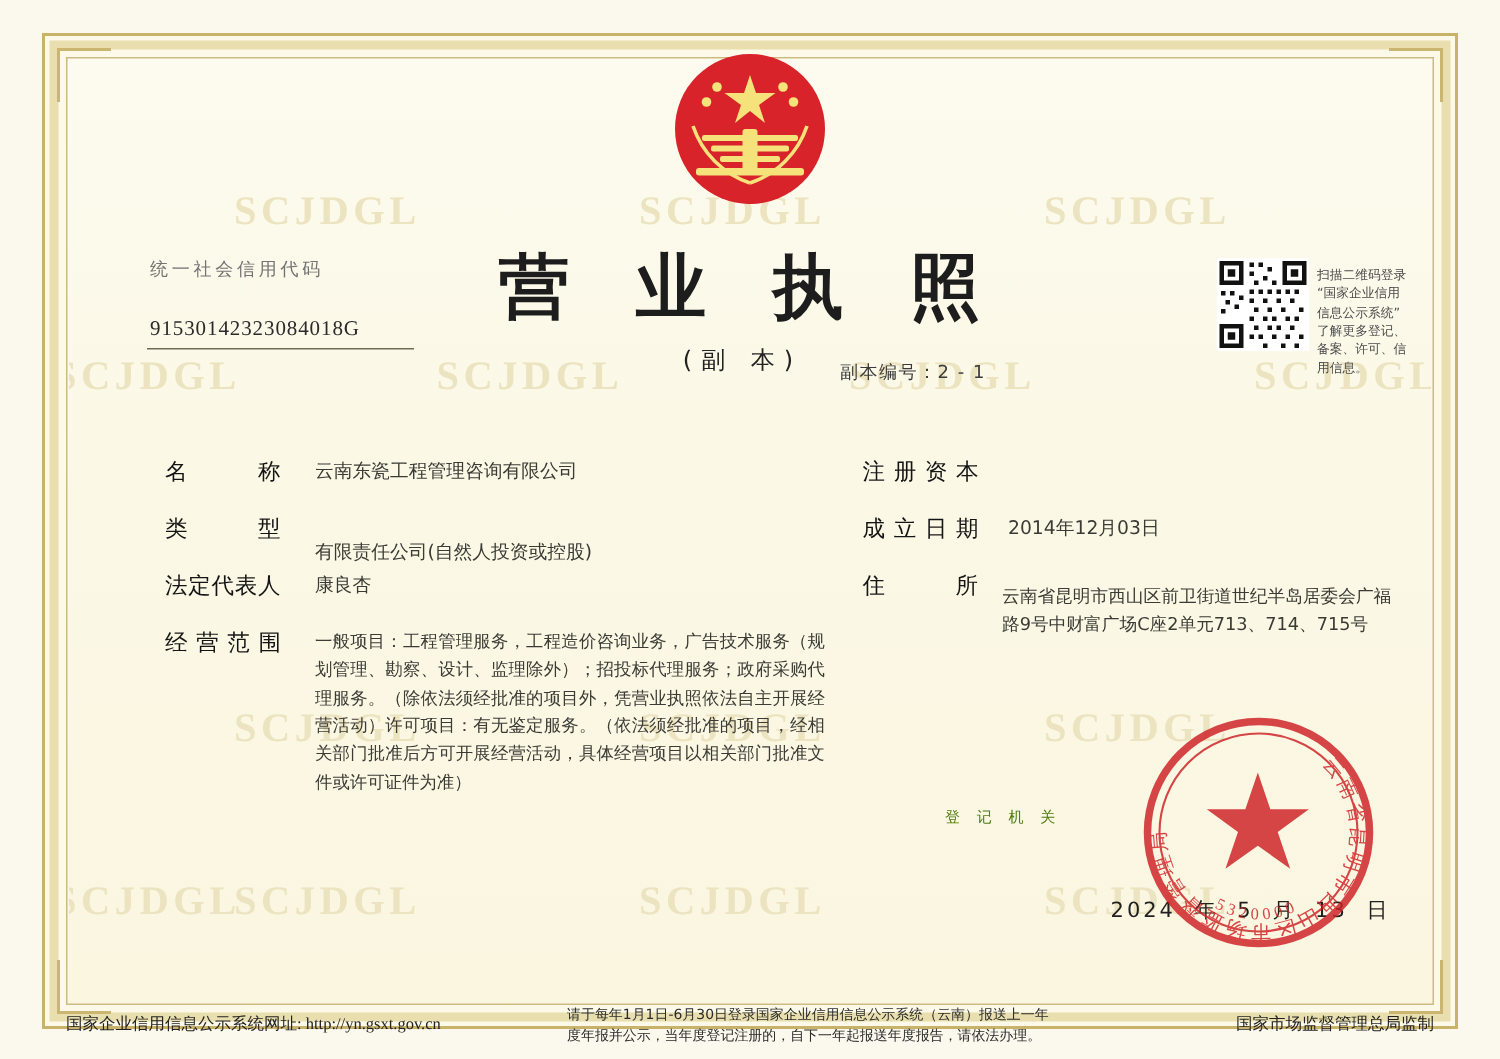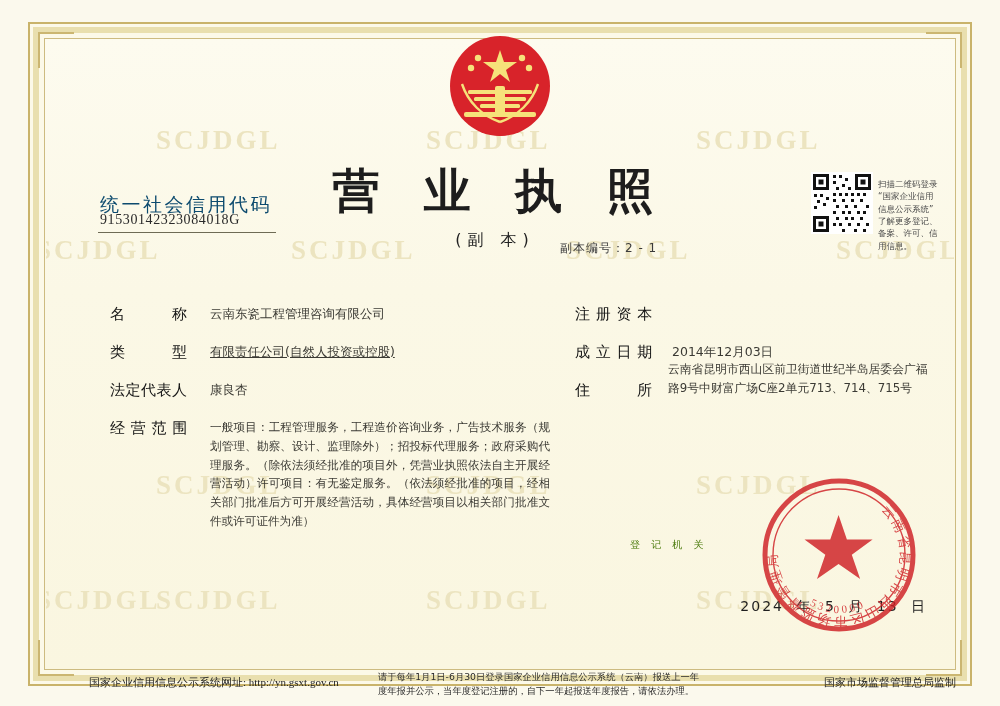--- a/index.html
+++ b/index.html
@@ -78,22 +78,22 @@
     position:absolute;left:385px;top:230px;width:220px;text-align:center;
     font-size:16px;letter-spacing:6px;color:#222;
   }
   .copy-no{
     position:absolute;left:560px;top:240px;
     font-size:12px;color:#3a3a3a;letter-spacing:1px;
   }
 
   
   .code-label{
-    position:absolute;left:100px;top:192px;
-    font-size:19px;letter-spacing:2.5px;color:#0c4a6e;
+    position:absolute;left:100px;top:171px;
+    font-size:12px;letter-spacing:2.5px;color:#737373;
   }
   .code-value{
     position:absolute;left:100px;top:212px;
     font-size:14px;letter-spacing:0.6px;color:#2a2a2a;
     font-family:"Liberation Serif", serif;
   }
   .code-rule{
     position:absolute;left:98px;top:232px;width:178px;height:1px;background:#6e6b55;
   }
 
@@ -115,21 +115,21 @@
     position:absolute;font-size:12.5px;color:#3b3a34;
     font-family:"DejaVu Sans", sans-serif;
     line-height:1.55;
   }
 
   .scope-text{
     position:absolute;left:210px;top:418px;width:340px;
     font-size:11.6px;line-height:1.62;color:#3b3a34;text-align:justify;
   }
   .addr-text{
-    position:absolute;left:668px;top:360px;width:260px;
+    position:absolute;left:668px;top:388px;width:260px;
     font-size:11.8px;line-height:1.6;color:#3b3a34;
   }
 
   .reg-org{
     position:absolute;left:630px;top:538px;
     font-size:10px;letter-spacing:4px;color:#4d7c0f;
   }
   .date-line{
     position:absolute;right:70px;top:598px;
     font-size:14px;letter-spacing:2px;color:#1f1f1f;
@@ -138,21 +138,21 @@
 
   
   .seal{
     position:absolute;right:78px;top:472px;width:166px;height:166px;
     opacity:.82;
   }
 
   
   .footer-left{
     position:absolute;left:44px;bottom:16px;
-    font-size:11px;color:#222;font-family:"Liberation Serif", serif;margin-left:45px;
+    font-size:11px;color:#222;font-family:"Liberation Serif", serif;
   }
   .footer-mid{
     position:absolute;left:378px;bottom:8px;width:330px;
     font-size:9.3px;line-height:1.5;color:#2a2a2a;text-align:left;
   }
   .footer-right{
     position:absolute;right:44px;bottom:16px;
     font-size:11px;color:#222;
   }
 </style>
@@ -281,21 +281,21 @@
 “国家企业信用
 信息公示系统”
 了解更多登记、
 备案、许可、信
 用信息。</div>
 
   <div class="field-label" style="left:110px;top:305px;">名　　　称</div>
   <div class="field-value" style="left:210px;top:304px;width:330px;">云南东瓷工程管理咨询有限公司</div>
 
   <div class="field-label" style="left:110px;top:343px;">类　　　型</div>
-  <div class="field-value" style="left:210px;top:342px;width:330px;text-decoration:underline;">有限责任公司(自然人投资或控股)</div>
+  <div class="field-value" style="left:210px;top:358px;width:330px;">有限责任公司(自然人投资或控股)</div>
 
   <div class="field-label" style="left:110px;top:381px;">法定代表人</div>
   <div class="field-value" style="left:210px;top:380px;width:330px;">康良杏</div>
 
   <div class="field-label" style="left:110px;top:419px;">经 营 范 围</div>
   <div class="scope-text">一般项目：工程管理服务，工程造价咨询业务，广告技术服务（规划管理、勘察、设计、监理除外）；招投标代理服务；政府采购代理服务。（除依法须经批准的项目外，凭营业执照依法自主开展经营活动）许可项目：有无鉴定服务。（依法须经批准的项目，经相关部门批准后方可开展经营活动，具体经营项目以相关部门批准文件或许可证件为准）</div>
 
   <div class="field-label" style="left:575px;top:305px;">注 册 资 本</div>
 
   <div class="field-label" style="left:575px;top:343px;">成 立 日 期</div>

